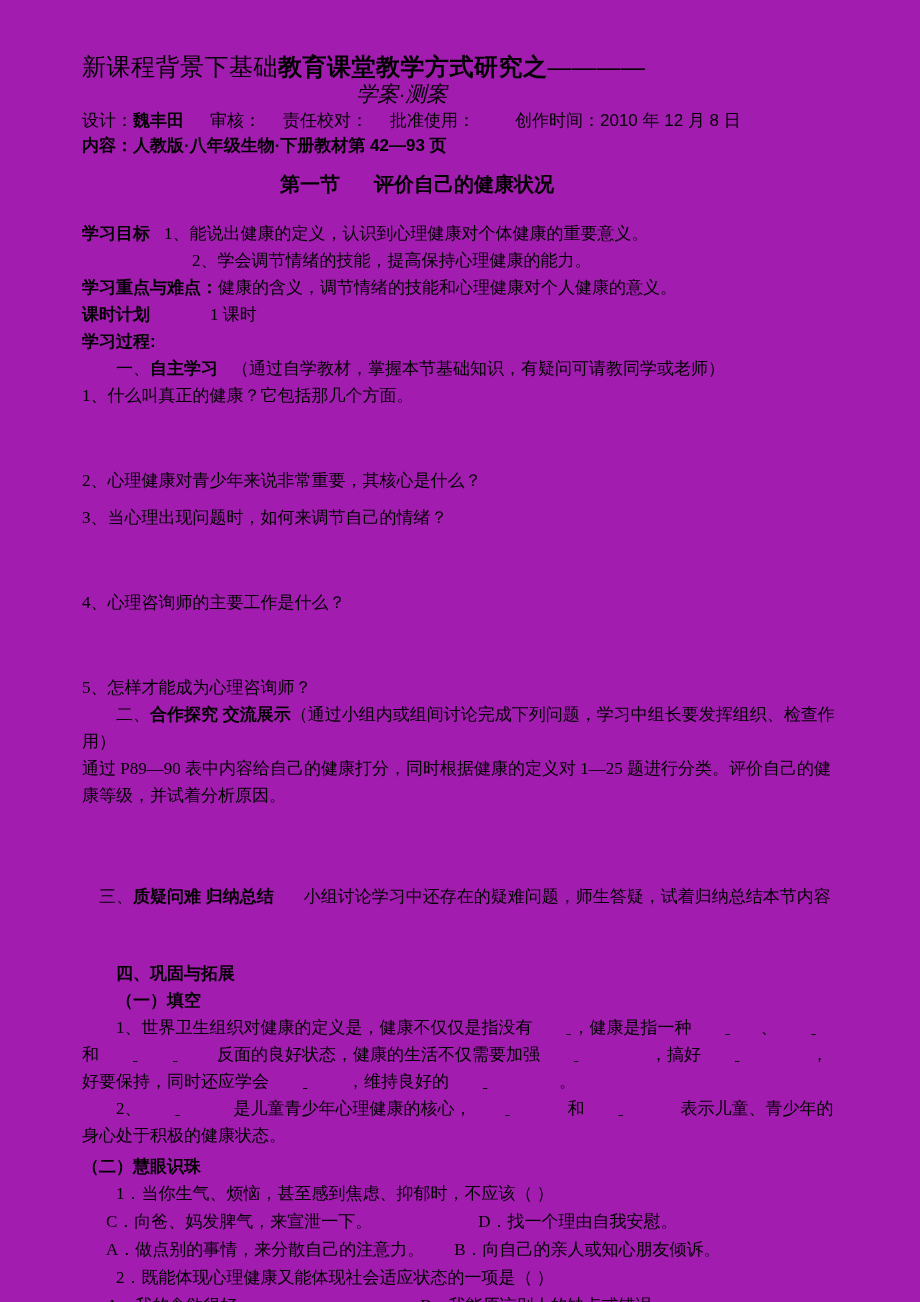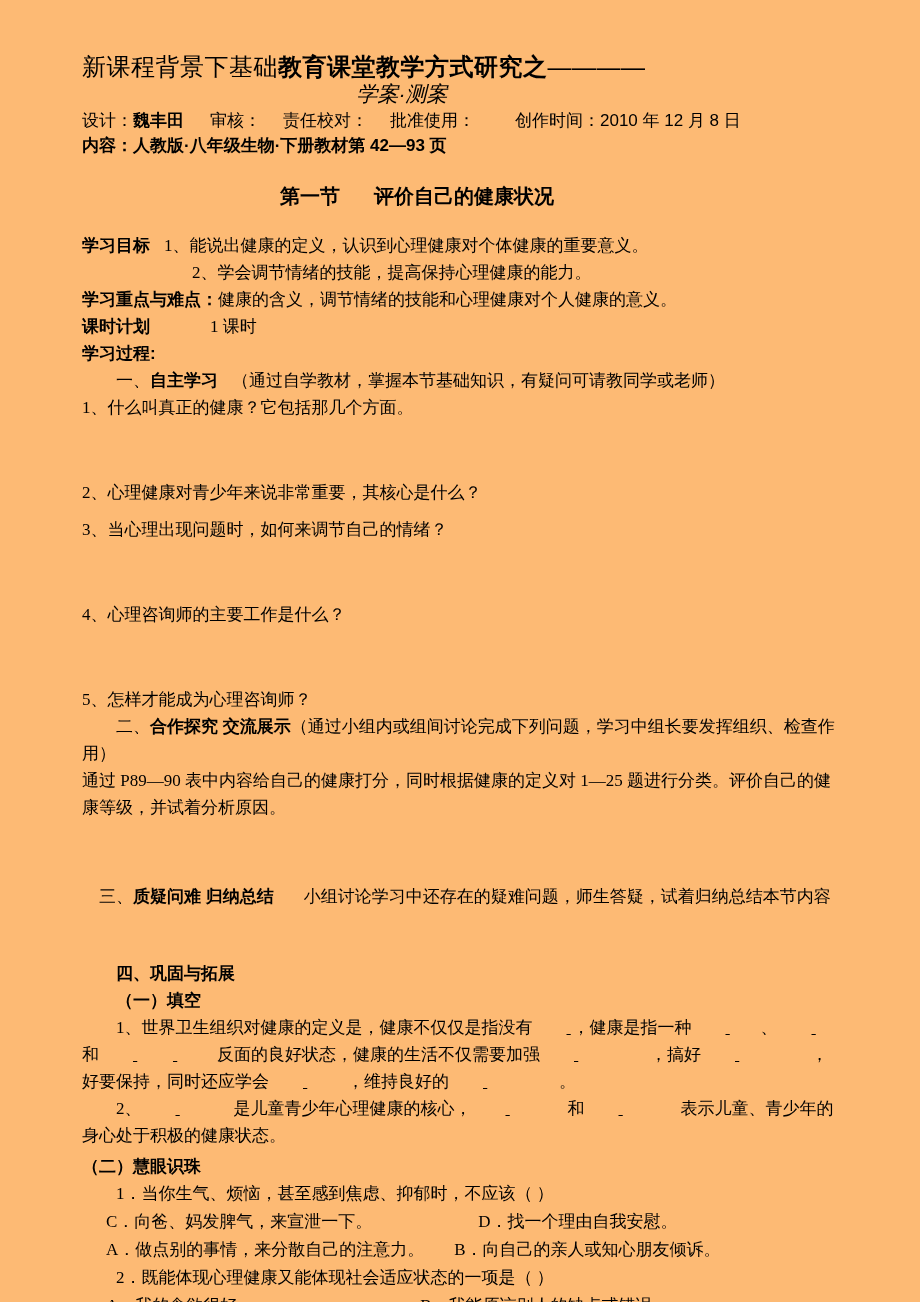--- a/index.html
+++ b/index.html
@@ -8,21 +8,21 @@
     background: #ffffff;
   }
   body {
     font-family: "Liberation Serif", "DejaVu Serif", serif;
     color: #000000;
   }
   .page {
     position: relative;
     width: 920px;
     height: 1302px;
-    background: #fdba74;
+    background: #a21caf;
     overflow: hidden;
     box-sizing: border-box;
     padding: 0;
   }
   .content {
     position: absolute;
     left: 82px;
     top: 52px;
     width: 760px;
   }
@@ -58,33 +58,33 @@
   .meta-line .sp-3 { display:inline-block; width: 22px; }
   .meta-line .sp-4 { display:inline-block; width: 40px; }
   .meta-line b { font-weight: bold; }
 
   
   .section-title {
     font-family: "Liberation Sans", "DejaVu Sans", sans-serif;
     font-size: 20px;
     font-weight: bold;
     text-align: center;
-    margin-top: 25px;
+    margin-top: 13px;
     padding-right: 90px;
   }
   .section-title .gap { display:inline-block; width: 34px; }
 
   
   .body-txt {
     font-size: 17px;
     line-height: 27px;
   }
   .b { font-weight: bold; font-family: "Liberation Sans","DejaVu Sans",sans-serif; }
   .indent1 { text-indent: 34px; }
-  .indent-half { text-indent: 17px; }
+  .indent-half { text-indent: 17px; margin-top: 12px; }
   .spacer-xs { height: 10px; }
   .spacer-sm { height: 22px; }
   .spacer-md { height: 40px; }
   .spacer-lg { height: 58px; }
 
   .ln { display: block; }
 
   .blank { text-decoration: underline; display:inline-block; }
   .bl-sm { width: 40px; }
   .bl-md { width: 55px; }

